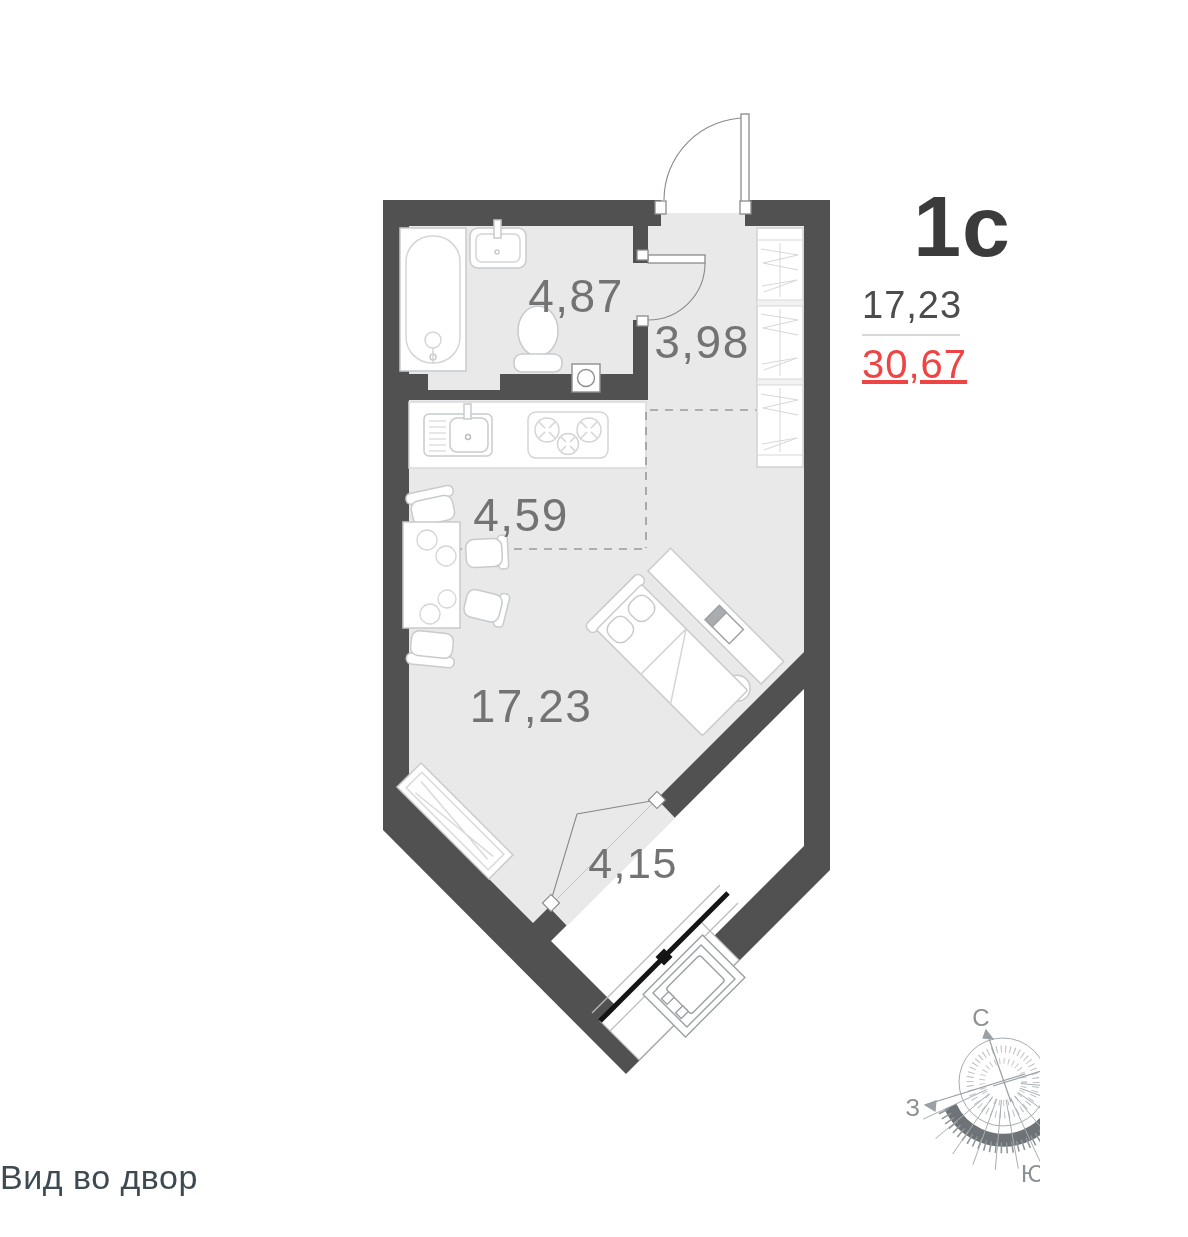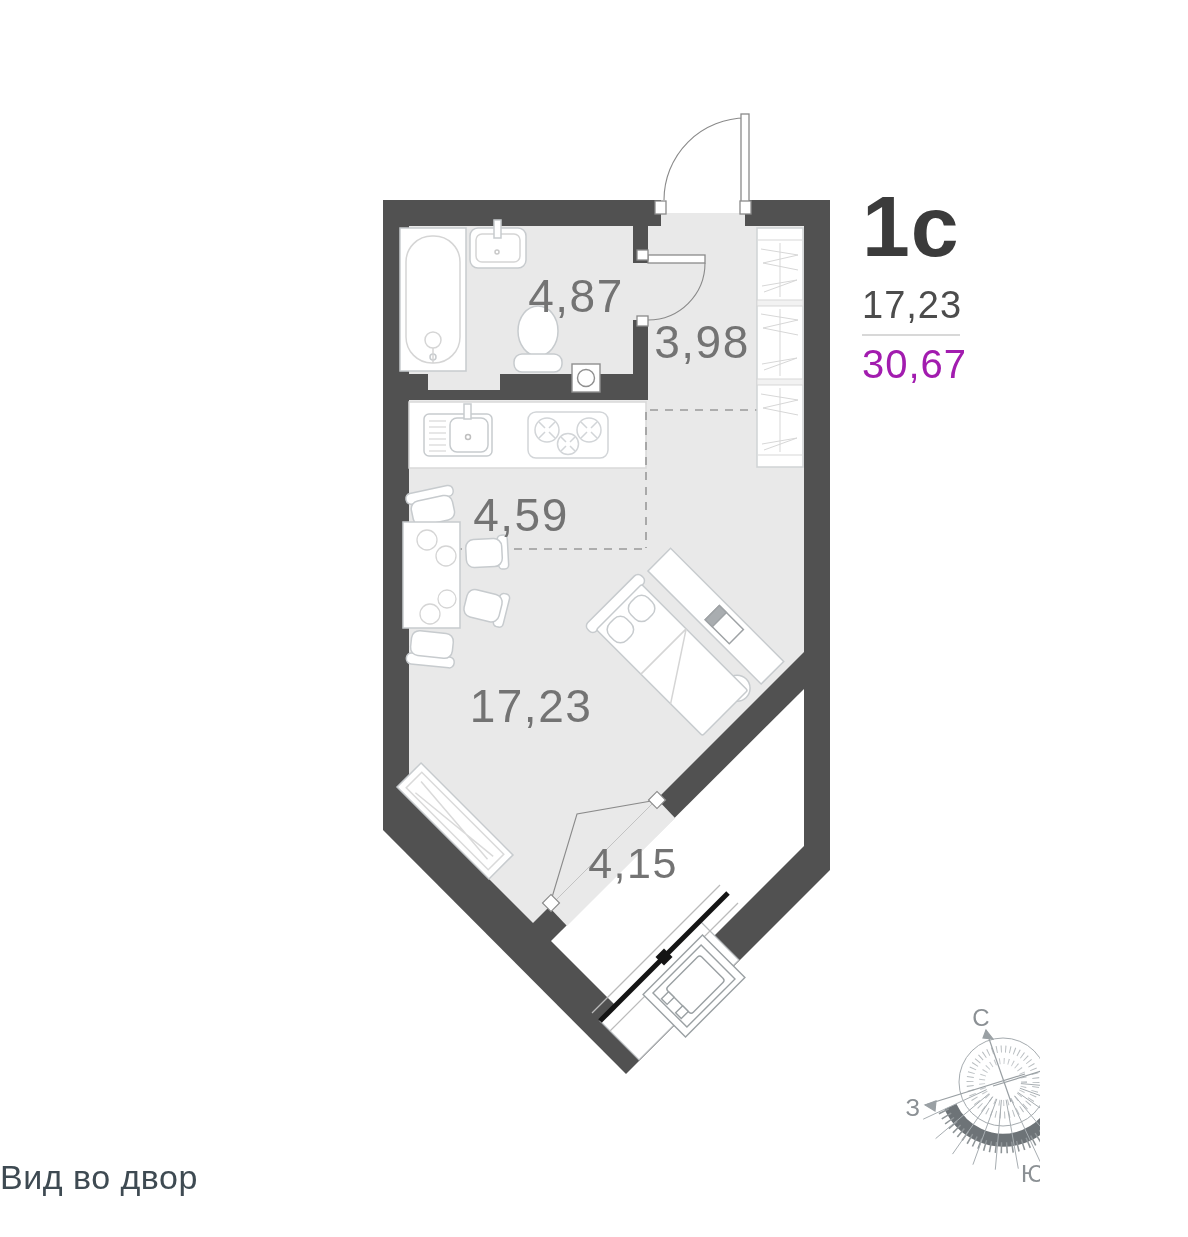--- a/index.html
+++ b/index.html
@@ -1,23 +1,23 @@
 <!DOCTYPE html>
 <html><head>
 <meta charset="utf-8">
 <style>
   html,body{margin:0;padding:0;background:#fff;}
   .page{position:relative;width:1040px;height:1237px;background:#ffffff;overflow:hidden;
         font-family:"Liberation Sans",sans-serif;}
   .plan-svg{position:absolute;left:0;top:0;}
   .title-block{position:absolute;left:862px;top:186px;width:200px;color:#3f3f3f;}
-  .unit-type{font-size:86px;line-height:80px;font-weight:bold;letter-spacing:1px;color:#3b3b3b;}
+  .unit-type{font-size:86px;line-height:80px;font-weight:bold;letter-spacing:1px;color:#3b3b3b;text-align:center;}
   .area-top{font-size:38px;color:#4c4c4c;margin-top:18px;letter-spacing:1px;}
   .area-divider{width:98px;border-top:2px solid #d8d8d8;margin:7px 0 6px 0;}
-  .area-bottom{font-size:40px;color:#a21caf;letter-spacing:1px;}
+  .area-bottom{font-size:40px;color:#ef4444;letter-spacing:1px;text-decoration:underline;}
   .view-caption{position:absolute;left:0;top:1158px;width:1188px;
       font-size:34px;color:#3e4a52;letter-spacing:0.5px;}
   .room-label{fill:#737373;font-size:46px;letter-spacing:1.5px;}
   .room-label.small{font-size:43px;}
   .compass-label{fill:#8b9094;font-size:24px;}
   text{font-family:"Liberation Sans",sans-serif;}
 </style>
 </head>
 <body>
 

